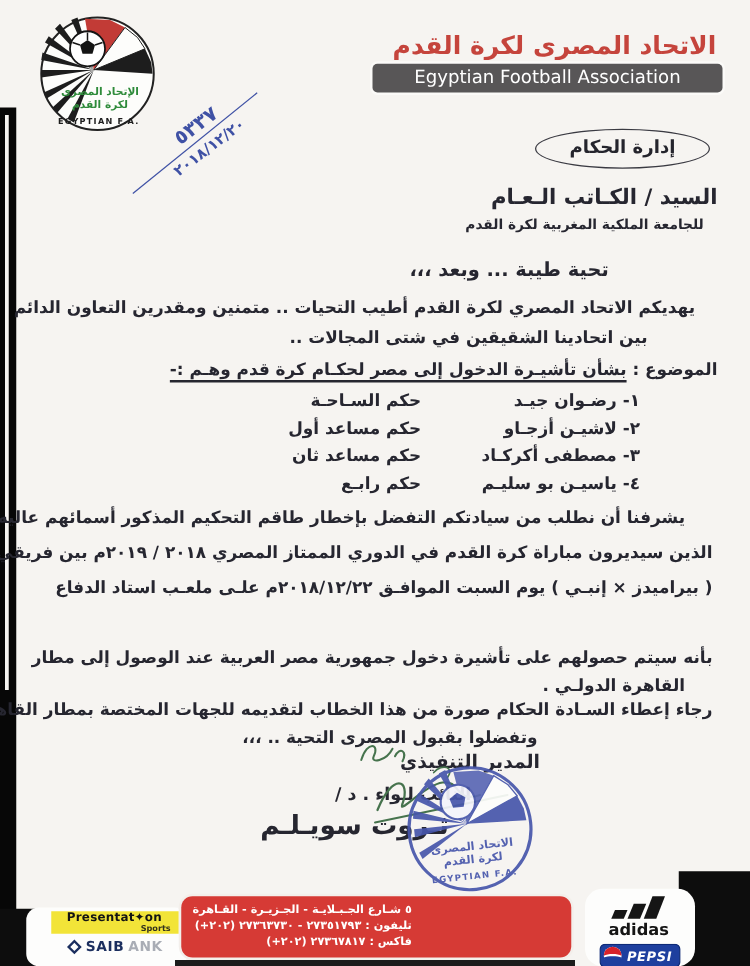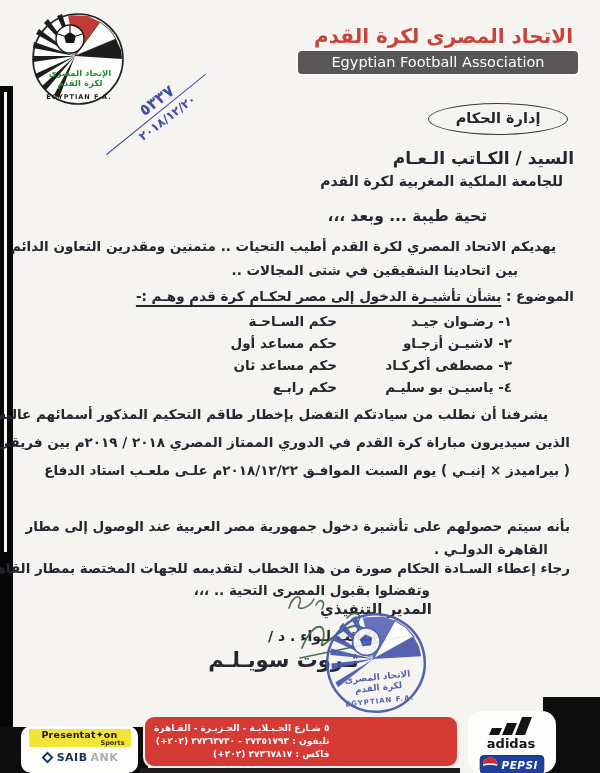--- a/index.html
+++ b/index.html
@@ -37,36 +37,36 @@
   }
   .hand-ref .num{display:block;font-size:16px;letter-spacing:5px;margin-right:-30px;font-weight:700;}
   .hand-ref .rule{border:none;border-top:1.6px solid #3f51a5;margin:1px 0 2px 0;width:128px;transform:rotate(-2deg);}
   .hand-ref .date{display:block;font-size:12px;letter-spacing:2px;margin-left:26px;font-weight:700;}
   
   .line{
     position:absolute;direction:rtl;white-space:nowrap;
     font-size:13.5px;font-weight:700;color:#262630;
   }
   .recipient1{font-size:17px;}
-  .recipient2{font-size:14px;}
+  .recipient2{font-size:11px;}
   .greeting{font-size:15.5px;}
   .subject .subj-text{text-decoration:underline;text-underline-offset:4px;text-decoration-thickness:1.5px;}
   .ref-name{position:absolute;right:88px;direction:rtl;white-space:nowrap;font-size:13.5px;font-weight:700;color:#262630;}
   .ref-role{position:absolute;right:263px;direction:rtl;white-space:nowrap;font-size:13.5px;font-weight:700;color:#262630;}
   .sig-title1{font-size:15px;}
   .sig-title2{font-size:14px;}
   .sig-name{font-size:21px;letter-spacing:1px;}
   .scribble{position:absolute;}
   .stamp-wrap{position:absolute;left:323px;top:610px;width:106px;height:106px;transform:rotate(-6deg);opacity:0.92;}
   
   .blk-left{position:absolute;left:0;top:727px;width:148px;height:46px;background:#0d0d0d;}
   .blk-right{position:absolute;left:543px;top:697px;width:57px;height:76px;background:#0d0d0d;}
   .card-left{
     position:absolute;left:21px;top:726px;width:117px;height:47px;background:#fdfdfc;
-    border-radius:10px;overflow:hidden;text-align:center;
+    border-radius:10px;overflow:hidden;text-align:center;padding-left:12px;
   }
   .presentation{width:102px;margin:3px auto 0 auto;background:#f2e438;padding:1px 0 0 0;}
   .presentation .p1{font-size:9.5px;font-weight:700;color:#141414;letter-spacing:0.2px;display:block;line-height:10px;}
   .presentation .p2{font-size:6.5px;font-weight:700;color:#33321d;display:block;line-height:7px;text-align:right;padding-right:6px;}
   .saib-row{display:flex;align-items:center;justify-content:center;gap:3px;margin-top:4px;}
   .saib-row .s1{font-size:11px;font-weight:700;color:#1b2e5e;letter-spacing:0.5px;}
   .saib-row .s2{font-size:11px;font-weight:700;color:#a9adb5;letter-spacing:0.5px;}
   .red-banner{
     position:absolute;left:145px;top:717px;width:312px;height:49px;
     background:#d63a35;border-radius:9px;box-shadow:0 0 0 2px #f3efeb;

